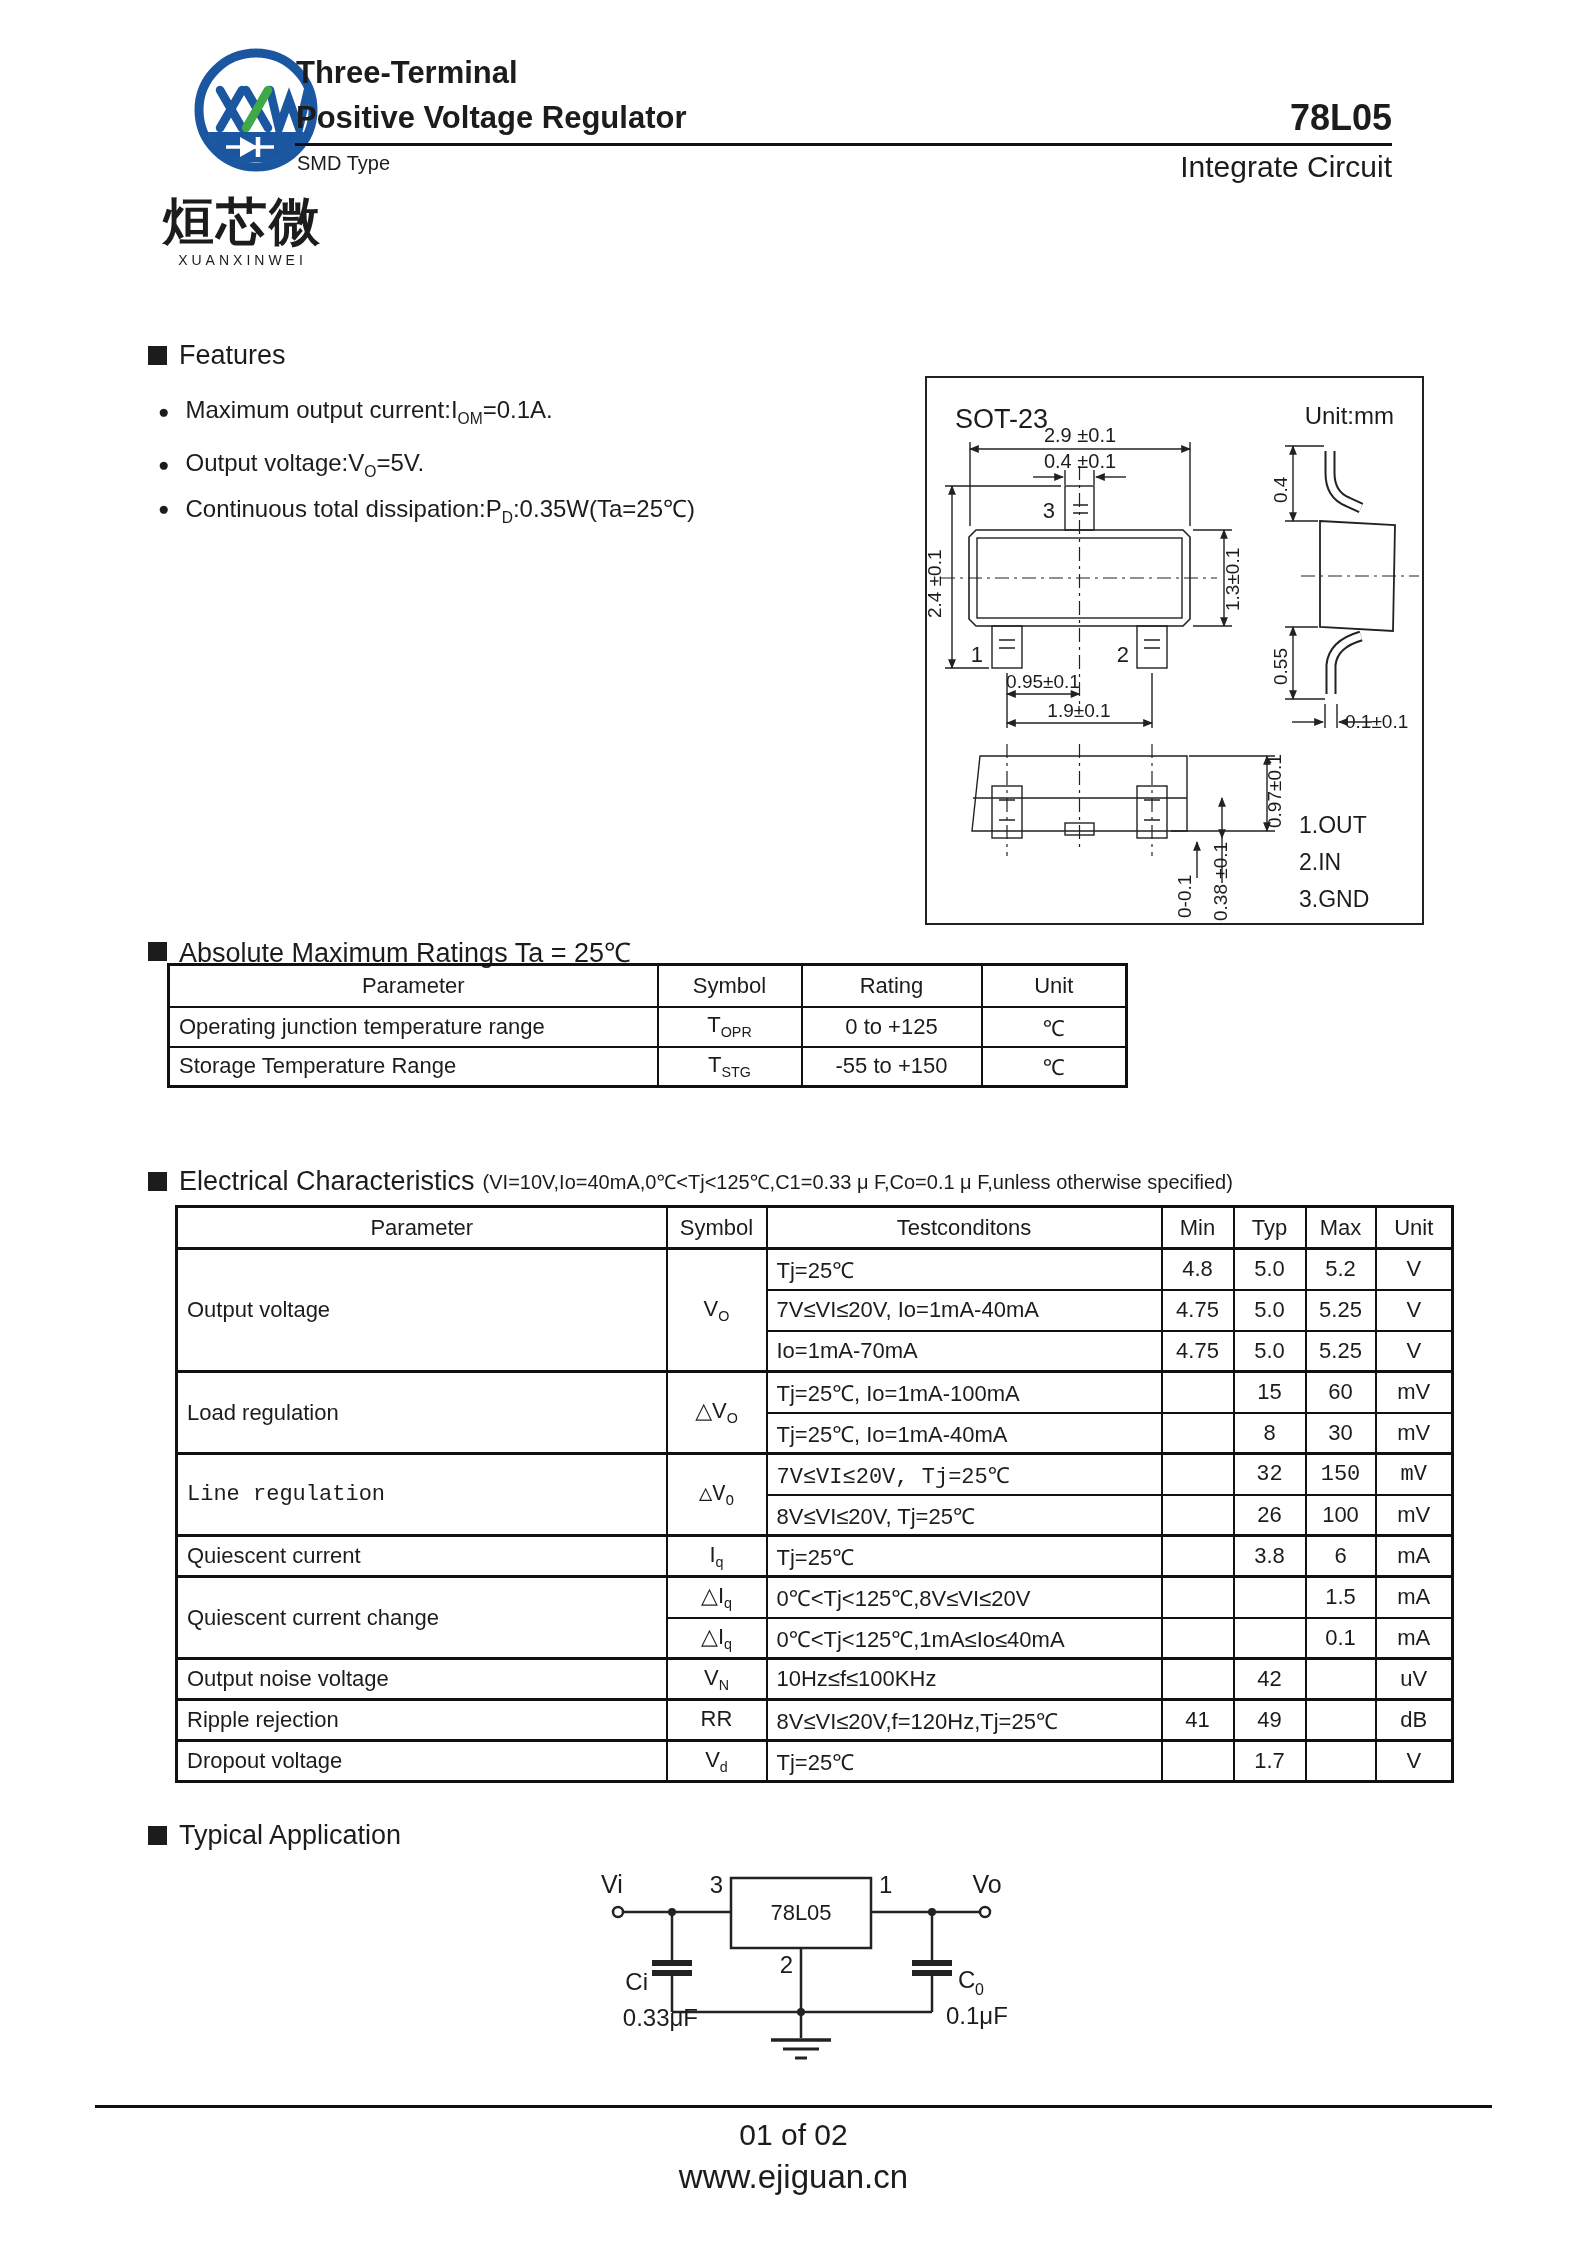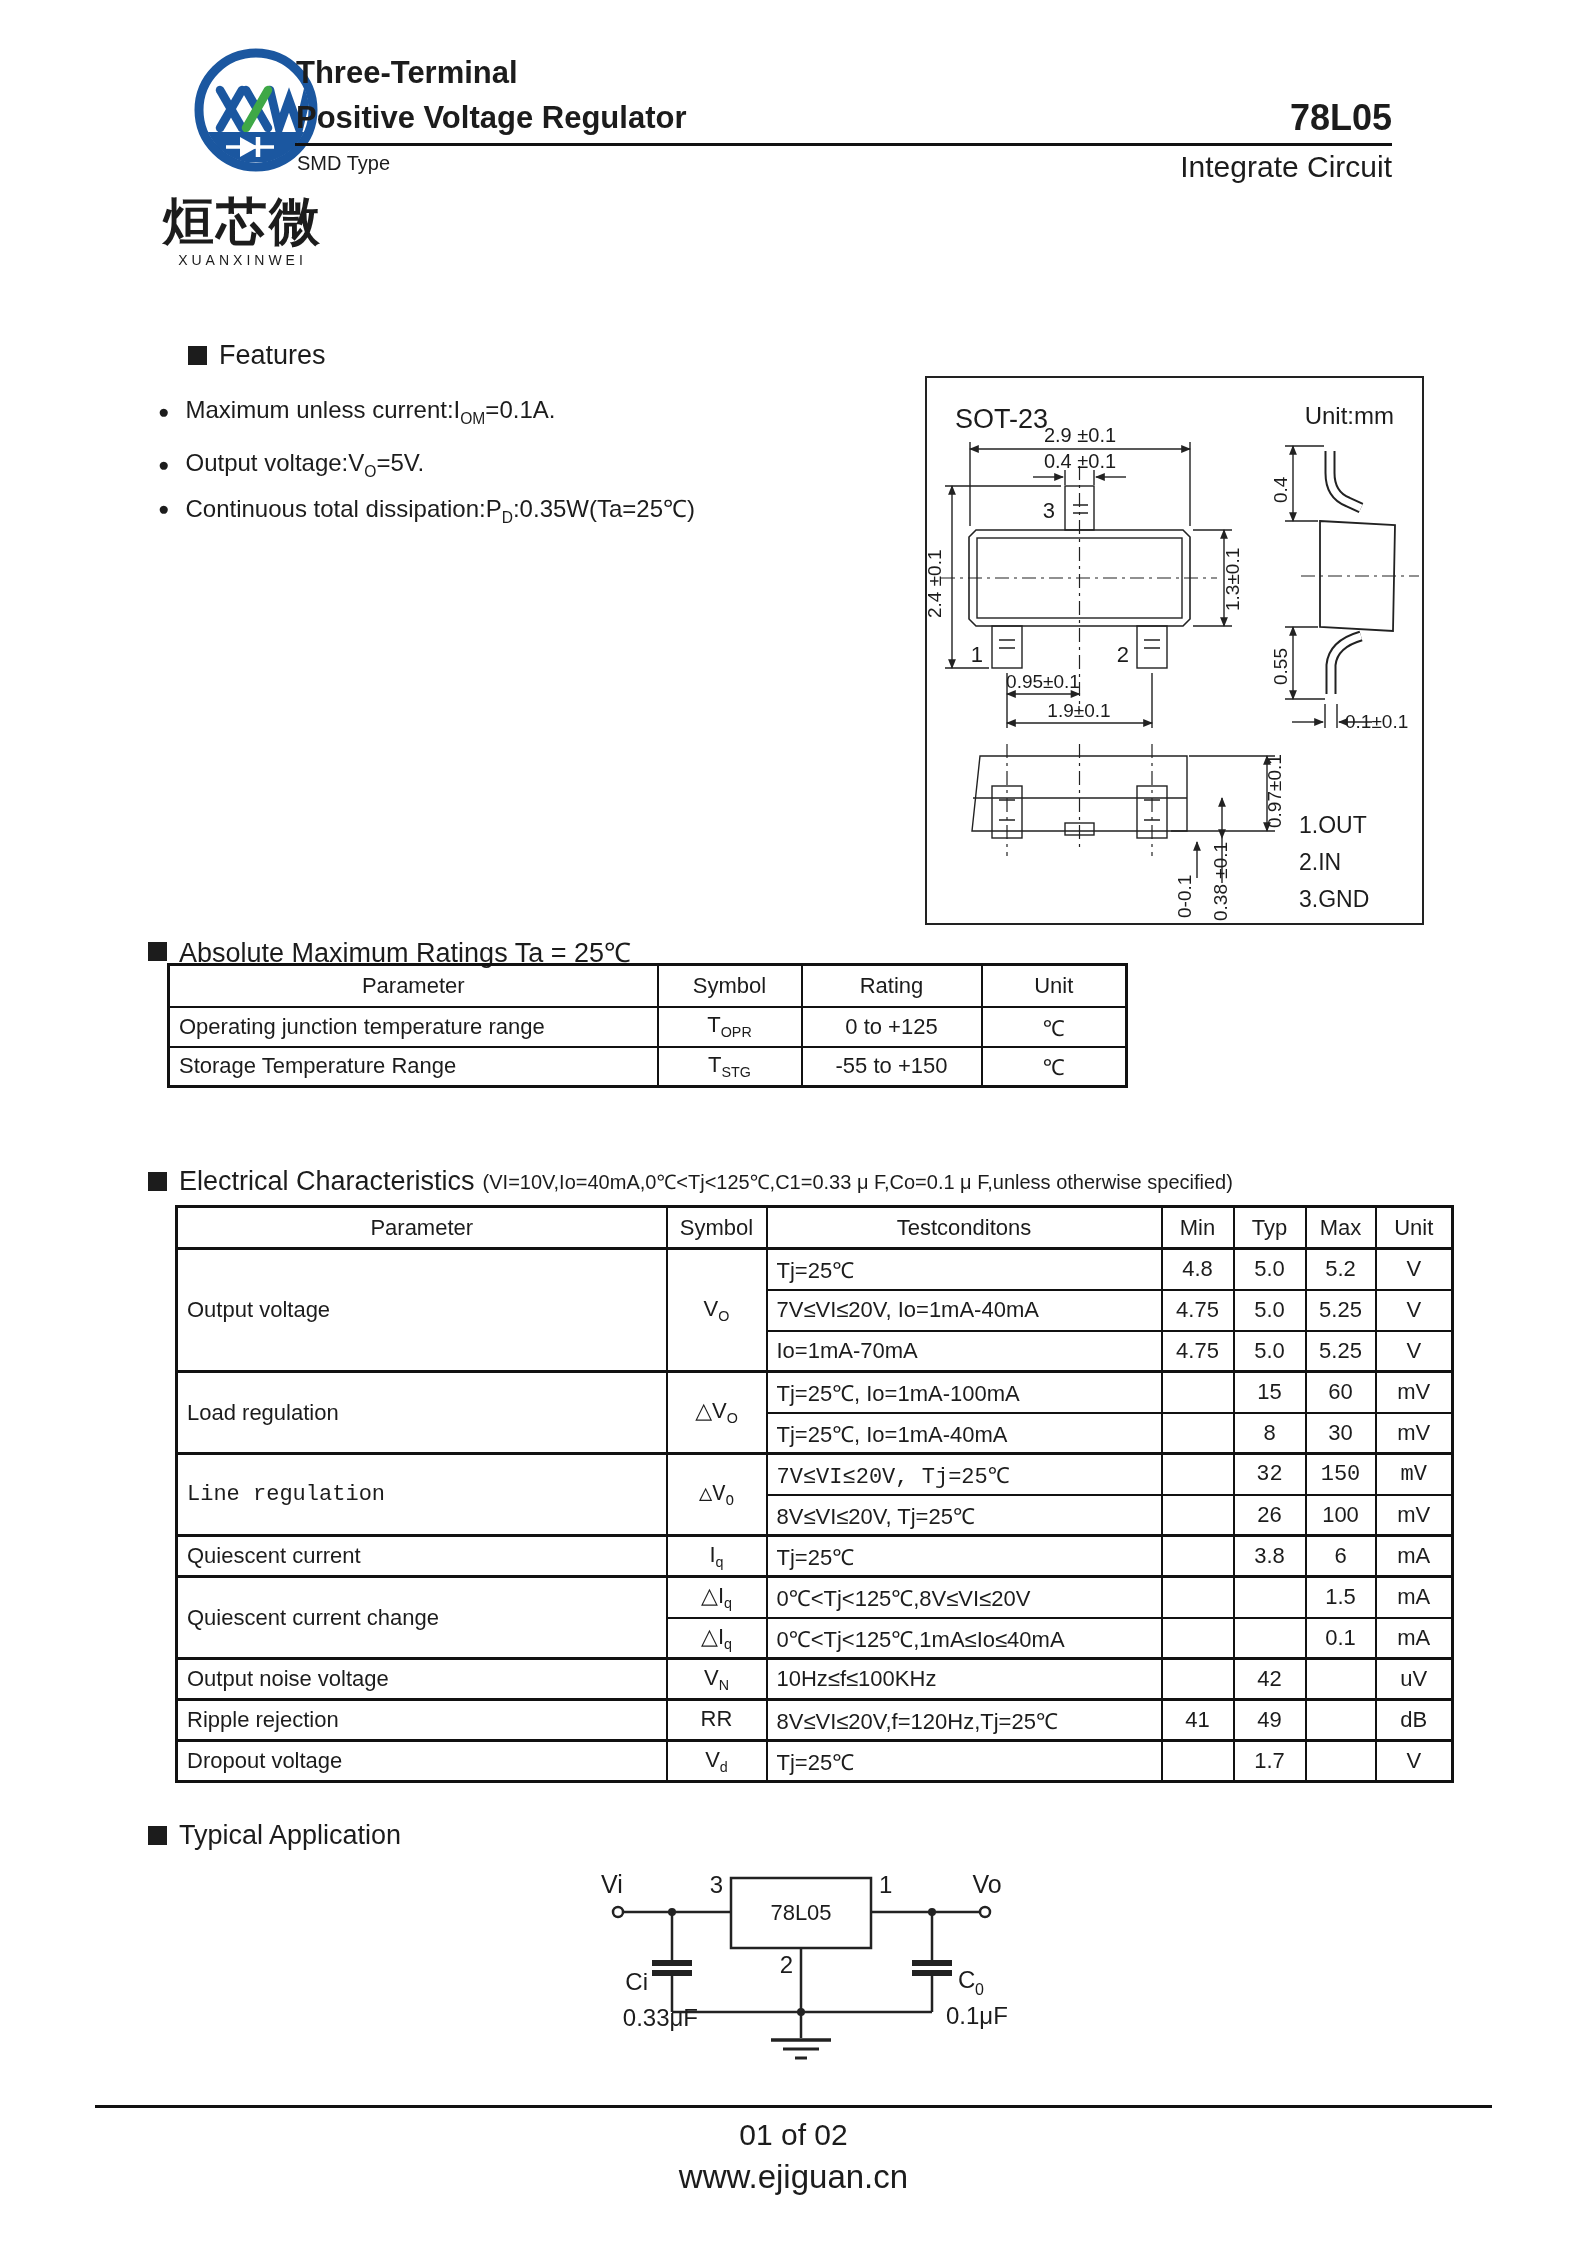--- a/index.html
+++ b/index.html
@@ -70,27 +70,27 @@
   <div class="abs bold" style="left:150px;top:188px;width:185px;text-align:center;font-size:51px;letter-spacing:2px;">烜芯微</div>
   <div class="abs" style="left:150px;top:252px;width:185px;text-align:center;font-size:14px;letter-spacing:4px;">XUANXINWEI</div>
 
   <div class="abs bold" style="left:296px;top:55px;font-size:31px;">Three-Terminal</div>
   <div class="abs bold" style="left:296px;top:100px;font-size:31px;">Positive Voltage Regulator</div>
   <div class="abs bold right" style="left:1100px;top:97px;width:292px;font-size:36px;">78L05</div>
   <div class="abs hr" style="left:295px;top:143px;width:1097px;height:3px;"></div>
   <div class="abs" style="left:297px;top:152px;font-size:20px;">SMD Type</div>
   <div class="abs right" style="left:1000px;top:150px;width:392px;font-size:30px;">Integrate Circuit</div>
 
-  <div class="abs sechead" style="left:148px;top:340px;margin-left:40px;">
+  <div class="abs sechead" style="left:148px;top:340px;">
     <span class="sq"></span>
     <span>Features</span>
   </div>
   <div class="abs feat" style="left:158px;top:396px;">
     <span class="dot">●</span>
-    <span><span>Maximum unless current:I</span><sub>OM</sub><span>=0.1A.</span></span>
+    <span><span>Maximum output current:I</span><sub>OM</sub><span>=0.1A.</span></span>
   </div>
   <div class="abs feat" style="left:158px;top:449px;">
     <span class="dot">●</span>
     <span><span>Output voltage:V</span><sub>O</sub><span>=5V.</span></span>
   </div>
   <div class="abs feat" style="left:158px;top:491px;">
     <span class="dot">●</span>
     <span><span>Continuous total dissipation:P</span><sub>D</sub><span>:0.35W(Ta=25℃)</span></span>
   </div>
 

